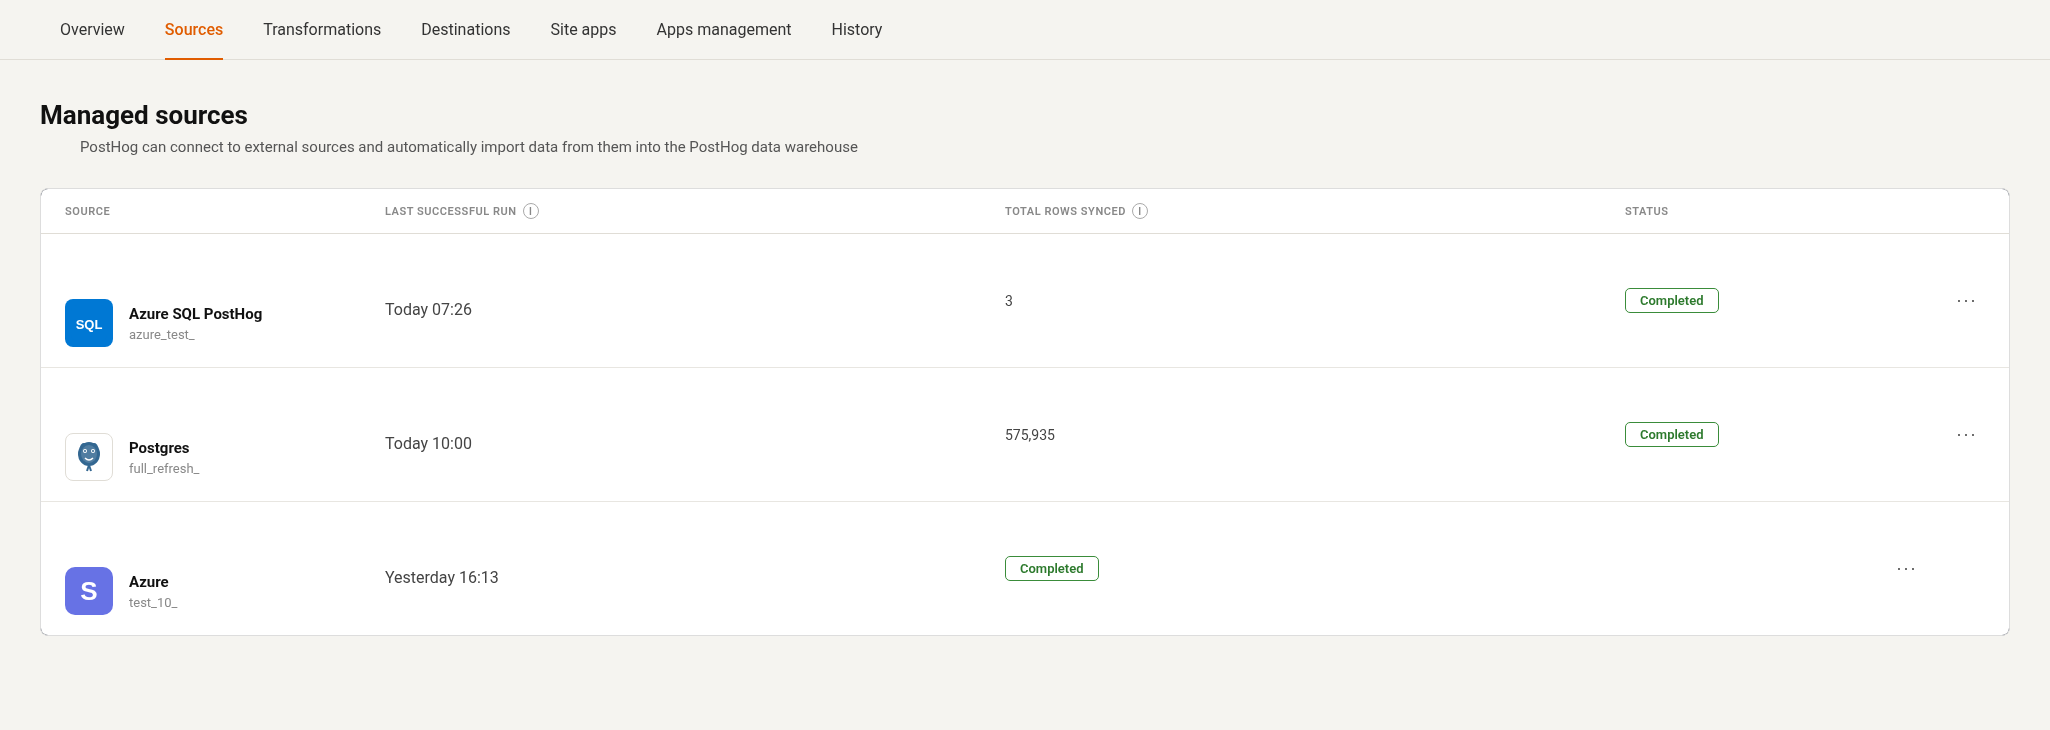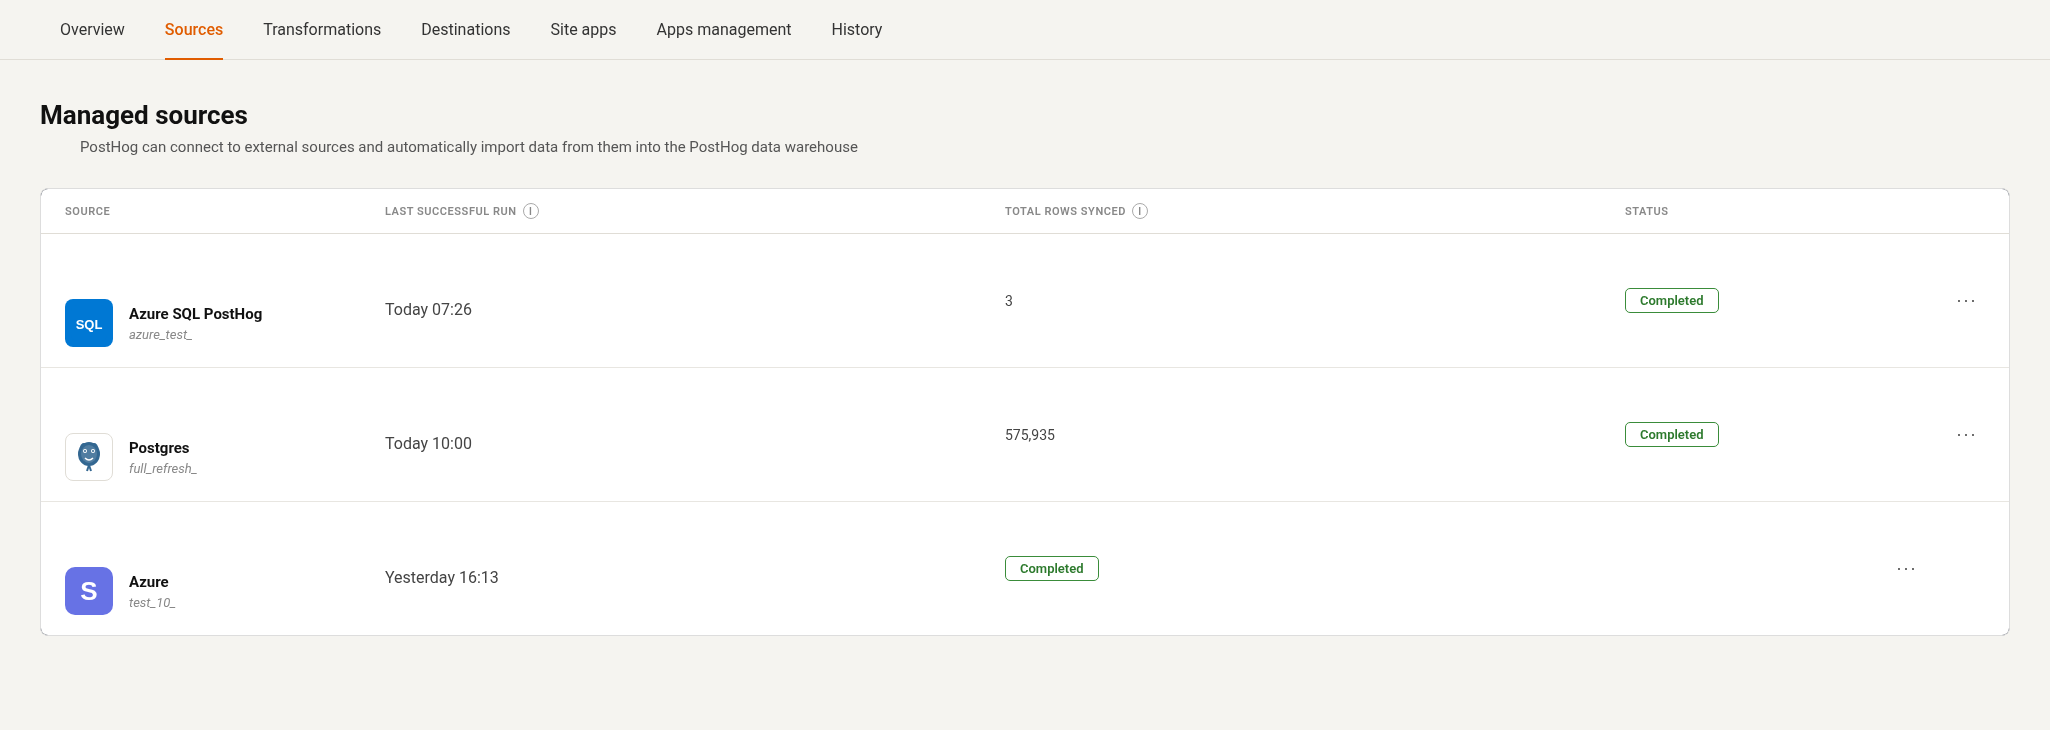--- a/index.html
+++ b/index.html
@@ -174,21 +174,20 @@
 
     .source-name {
       font-weight: 700;
       font-size: 15px;
       color: #111;
     }
 
     .source-subtitle {
       font-size: 13px;
       color: #888;
-      font-style: italic;
     }
 
     .last-run-cell {
       font-size: 16px;
       color: #444;
       margin-top: 18px;
     }
 
     .rows-synced-cell {
       font-size: 14px;

